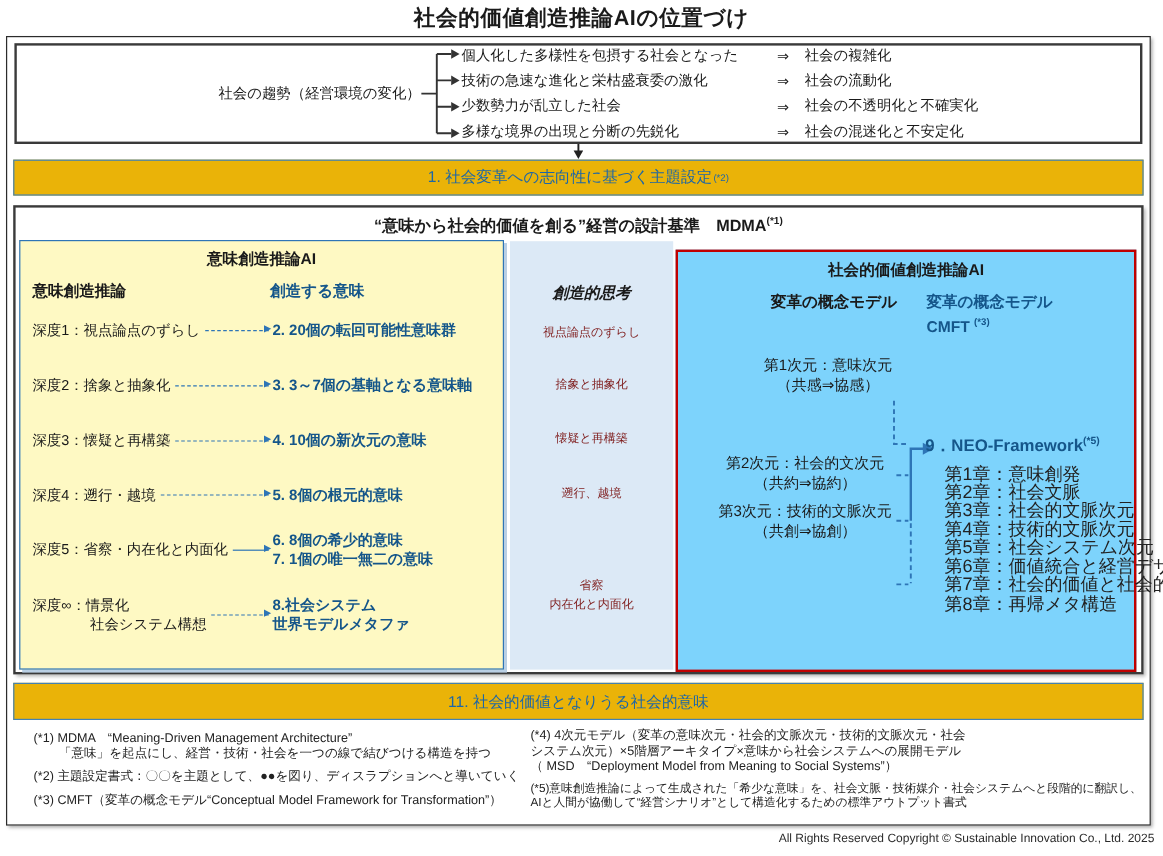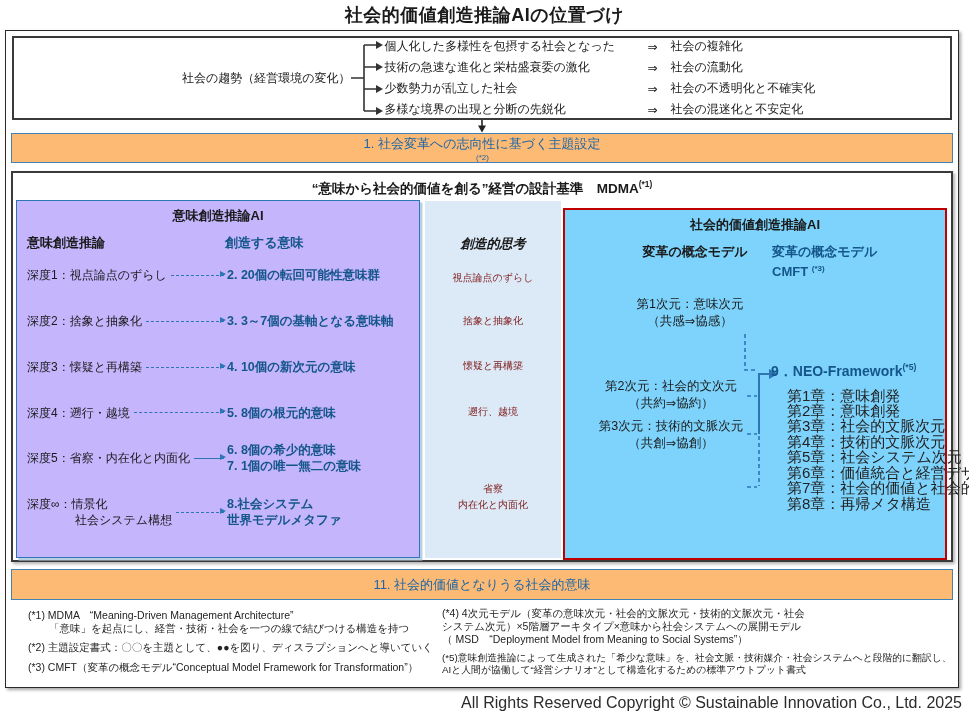--- a/index.html
+++ b/index.html
@@ -20,35 +20,35 @@
   .trends-label { font-size:12px; white-space:nowrap; }
   .trends-tree { width:34px; height:88px; flex:0 0 34px; }
   .trend-rows { display:flex; flex-direction:column; }
   .trow { display:grid; grid-template-columns:250px 36px auto; height:21px;
     align-items:center; font-size:12px; white-space:nowrap; }
   .imp { text-align:center; }
 
   .arrow-wrap { height:13px; text-align:center; line-height:0; }
 
   
-  .banner { margin:0 5px; height:30px; background:#fdba74; border:1.5px solid #4382b4;
+  .banner { margin:0 5px; height:30px; background:#eab308; border:1.5px solid #4382b4;
     display:flex; align-items:center; justify-content:center;
-    color:#1c66a8; font-size:13px;flex-direction:column; }
+    color:#1c66a8; font-size:13px; }
   .banner sup { margin-left:1px; }
   .banner11 { margin-top:7px; height:31px; }
 
   
   .mdma { position:relative; margin:8px 5px 0 5px; height:391px; border:2px solid #3a3a3a;
     background:#fff; box-shadow:2px 2px 3px rgba(0,0,0,0.3); }
   .mdma-title { position:absolute; top:6px; left:0; width:100%; text-align:center;
     font-size:13.5px; font-weight:bold; }
   .panel { position:absolute; }
   .ptitle { text-align:center; font-weight:bold; font-size:13px; padding-top:6px; }
 
-  .panel.left { left:3px; top:27px; width:404px; height:358px; background:#c4b5fd;
+  .panel.left { left:3px; top:27px; width:404px; height:358px; background:#fef9c3;
     border:1.6px solid #2e75b6; box-shadow:2.5px 2.5px 0 #b9cfe4; }
   .lheads { display:grid; grid-template-columns:198px auto; padding:0 10px; margin-top:9px;
     font-size:13px; font-weight:bold; }
   .lheads .h2 { color:#15568a; }
   .lrows { padding:0 8px 0 10px; }
   .lrow { display:grid; grid-template-columns:auto 1fr 184px; align-items:center; }
   .lrow:nth-child(1){ height:46px; } .lrow:nth-child(2){ height:46px; }
   .lrow:nth-child(3){ height:46px; } .lrow:nth-child(4){ height:45px; }
   .lrow:nth-child(5){ height:46px; } .lrow:nth-child(6){ height:62px; }
   .llabel { font-size:12px; line-height:16px; }
@@ -85,21 +85,21 @@
 
   
   .footnotes { position:relative; height:86px; font-size:10.5px; color:#222; }
   .fncol { position:absolute; top:9px; }
   .fncol.fnleft { left:22px; width:406px; }
   .fncol.fnright { left:436px; top:7px; width:516px; }
   .fnitem { line-height:13.2px; margin-bottom:6px; }
   .fncol.fnright .fnitem:nth-child(1){ margin-bottom:5px; }
   .fncol.fnright .fnitem:nth-child(2){ font-size:9.8px; line-height:12.6px; }
 
-  .copyright { position:absolute; top:694px; right:7px; font-size:16px; color:#2b2b2b; }
+  .copyright { position:absolute; top:694px; right:7px; font-size:10px; color:#2b2b2b; }
 </style>
 </head>
 <body>
 
 <div class="page-title">社会的価値創造推論AIの位置づけ</div>
 
 <div class="frame">
 
   <div class="trends">
     <div class="trends-label">社会の趨勢（経営環境の変化）</div>
@@ -232,21 +232,21 @@
         <path d="M194,224 V164 H205" stroke="#2e75b6" stroke-width="2" fill="none"></path>
         <polygon points="204,159 213,164 204,169" fill="#2e75b6"></polygon>
       </svg>
 
       <div class="fw">
         <div class="fwtitle">
           <span>9．NEO-Framework</span><sup>(*5)</sup>
         </div>
         <div class="chapters">
           <div class="chap">第1章：意味創発</div>
-          <div class="chap">第2章：意味創発</div>
+          <div class="chap">第2章：社会文脈</div>
           <div class="chap">第3章：社会的文脈次元</div>
           <div class="chap">第4章：技術的文脈次元</div>
           <div class="chap">第5章：社会システム次元</div>
           <div class="chap">第6章：価値統合と経営デザイン</div>
           <div class="chap">第7章：社会的価値と社会的意味</div>
           <div class="chap">第8章：再帰メタ構造</div>
         </div>
       </div>
     </div>
   </div>

